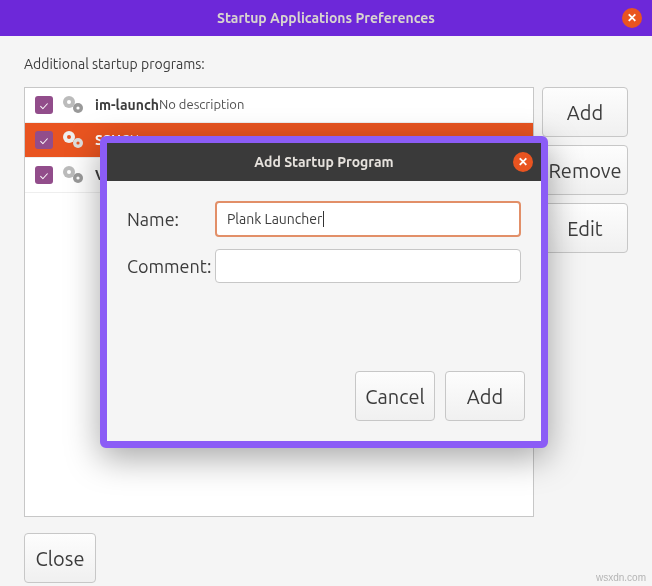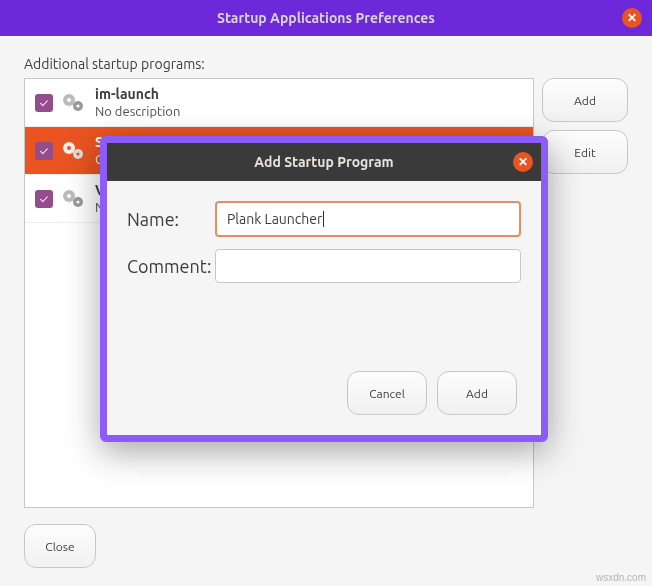--- a/index.html
+++ b/index.html
@@ -37,21 +37,21 @@
       display: flex;
       align-items: center;
       justify-content: center;
       cursor: pointer;
     }
     .main-body {
       padding: 20px 24px 16px 24px;
     }
     .section-label {
       font-size: 14px;
-      margin-bottom: 6px;
+      margin-bottom: 15px;
     }
     .content-row {
       display: flex;
       gap: 8px;
     }
     .list-box {
       flex: 1;
       border: 1px solid #c7c7c7;
       background: #fff;
       height: 430px;
@@ -80,35 +80,35 @@
       font-size: 12px;
       flex-shrink: 0;
     }
     .gear {
       width: 26px;
       height: 22px;
       flex-shrink: 0;
       position: relative;
     }
     .gear svg { width: 100%; height: 100%; }
-    .item-text { display: flex; flex-direction: column; line-height: 1.3; }
+    .item-text { display: flex; line-height: 1.3; }
     .item-title { font-weight: 600; }
     .item-desc { font-size: 13px; opacity: 0.9; }
     .btn-col {
       display: flex;
       flex-direction: column;
       gap: 8px;
       width: 86px;
     }
     .btn {
-      height: 44px;
+      height: 50px;
       border: 1px solid #c7c7c7;
       background: linear-gradient(#fdfdfd, #f0f0f0);
-      border-radius: 12px;
-      font-size: 12px;
+      border-radius: 4px;
+      font-size: 20px;
       cursor: pointer;
       display: flex;
       align-items: center;
       justify-content: center;
       color: #3c3c3c;
     }
     .footer {
       display: flex;
       justify-content: flex-start;
       padding: 0 24px 16px;
@@ -177,21 +177,21 @@
       border: 2px solid #e28f68;
       outline: none;
     }
     .browse-btn {
       width: 84px;
     }
     .modal-footer {
       display: flex;
       justify-content: flex-end;
       gap: 10px;
-      padding: 60px 24px 20px 20px;
+      padding: 60px 16px 20px 20px;
     }
     .modal-footer .btn { width: 80px; }
     .watermark {
       position: absolute;
       bottom: 3px;
       right: 6px;
       font-size: 10px;
       color: #b5b5b5;
       font-family: Arial, sans-serif;
       margin-top: 8px;
@@ -272,20 +272,21 @@
         <div class="item-text">
           <span class="item-title">VM</span>
           <span class="item-desc">No</span>
         </div>
       </div>
 
     </div>
 
     <div class="btn-col">
       <div class="btn">Add</div>
+      <div class="btn">Remove</div>
       <div class="btn">Edit</div>
     </div>
 
   </div>
 </div>
 
 <div class="footer">
   <div class="btn" style="width:72px">Close</div>
 </div>
 

